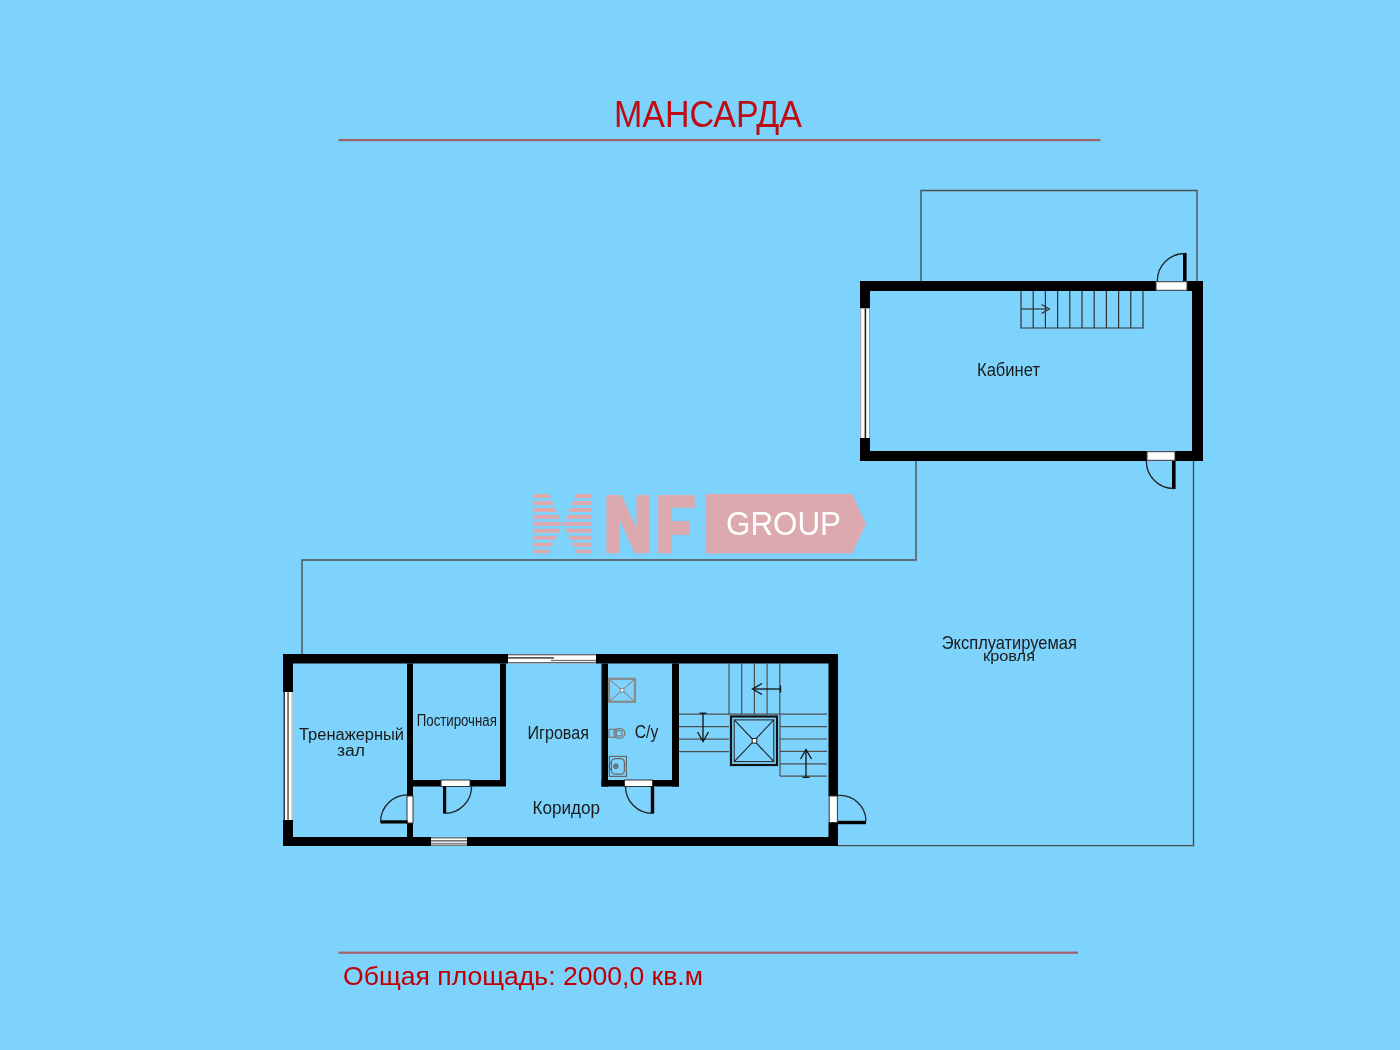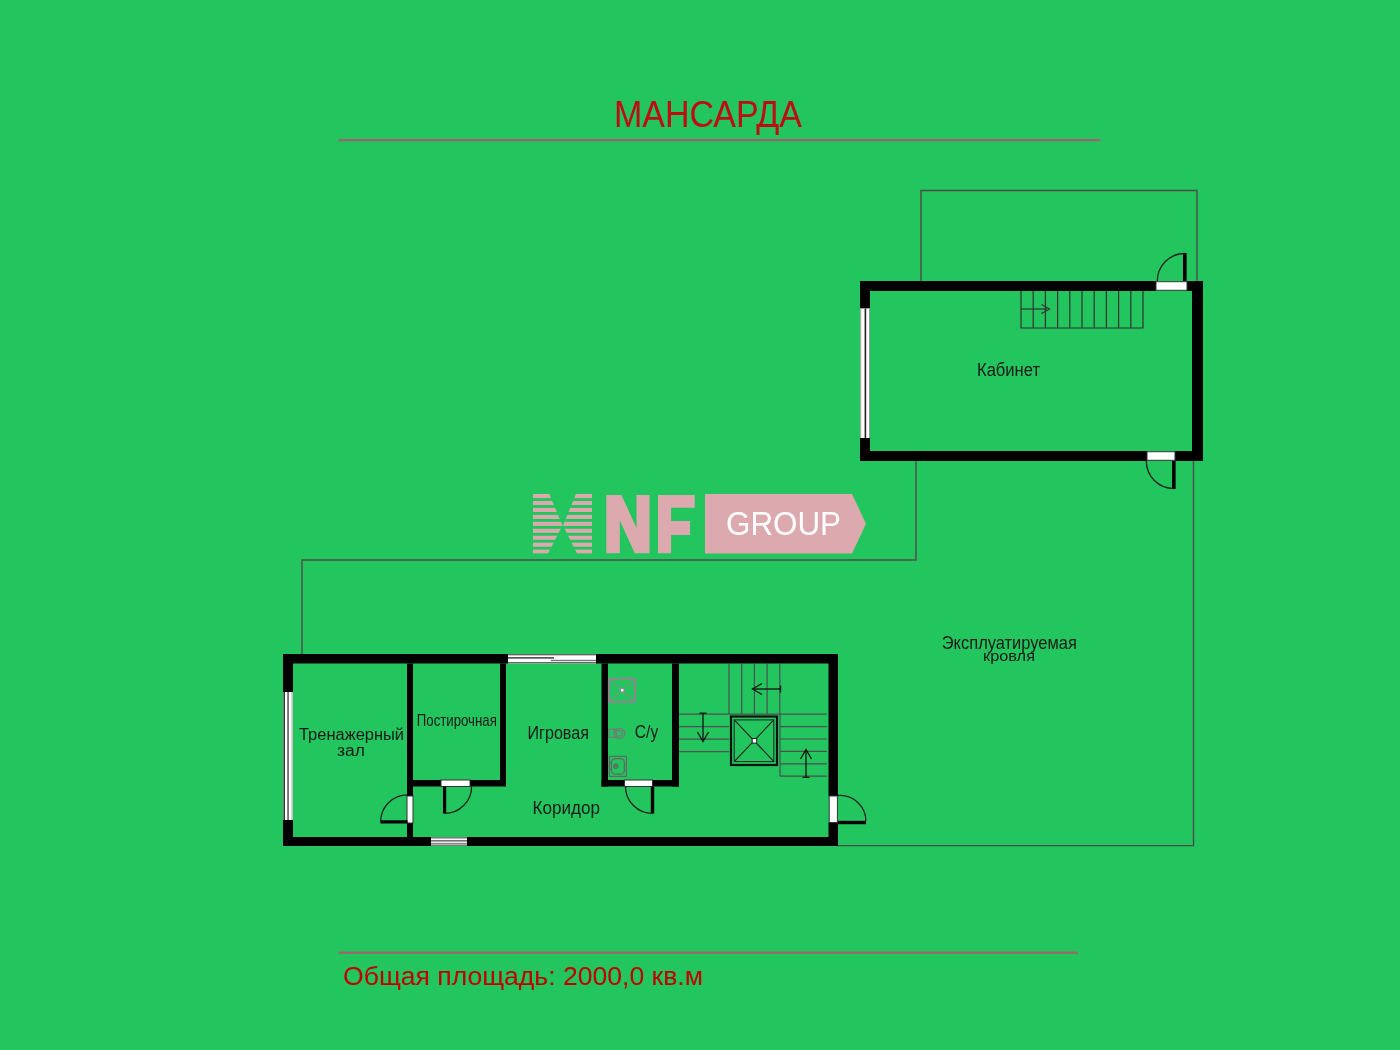--- a/index.html
+++ b/index.html
@@ -1,16 +1,16 @@
 <!DOCTYPE html>
 <html><head>
 <meta charset="utf-8">
 <style>
   html,body{margin:0;padding:0;background:#ffffff;}
-  .page{position:relative;width:1400px;height:1050px;background:#22c55e;overflow:hidden;
+  .page{position:relative;width:1400px;height:1050px;background:#7dd3fc;overflow:hidden;
         font-family:"Liberation Sans", sans-serif;}
   svg{position:absolute;left:0;top:0;}
 </style>
 </head>
 <body>
 <div class="page">
 <svg width="1400" height="1050" viewBox="0 0 1400 1050">
 
   <text x="708" y="126.5" font-size="37" fill="#bd0d12" text-anchor="middle" textLength="188" lengthAdjust="spacingAndGlyphs">МАНСАРДА</text>
 

